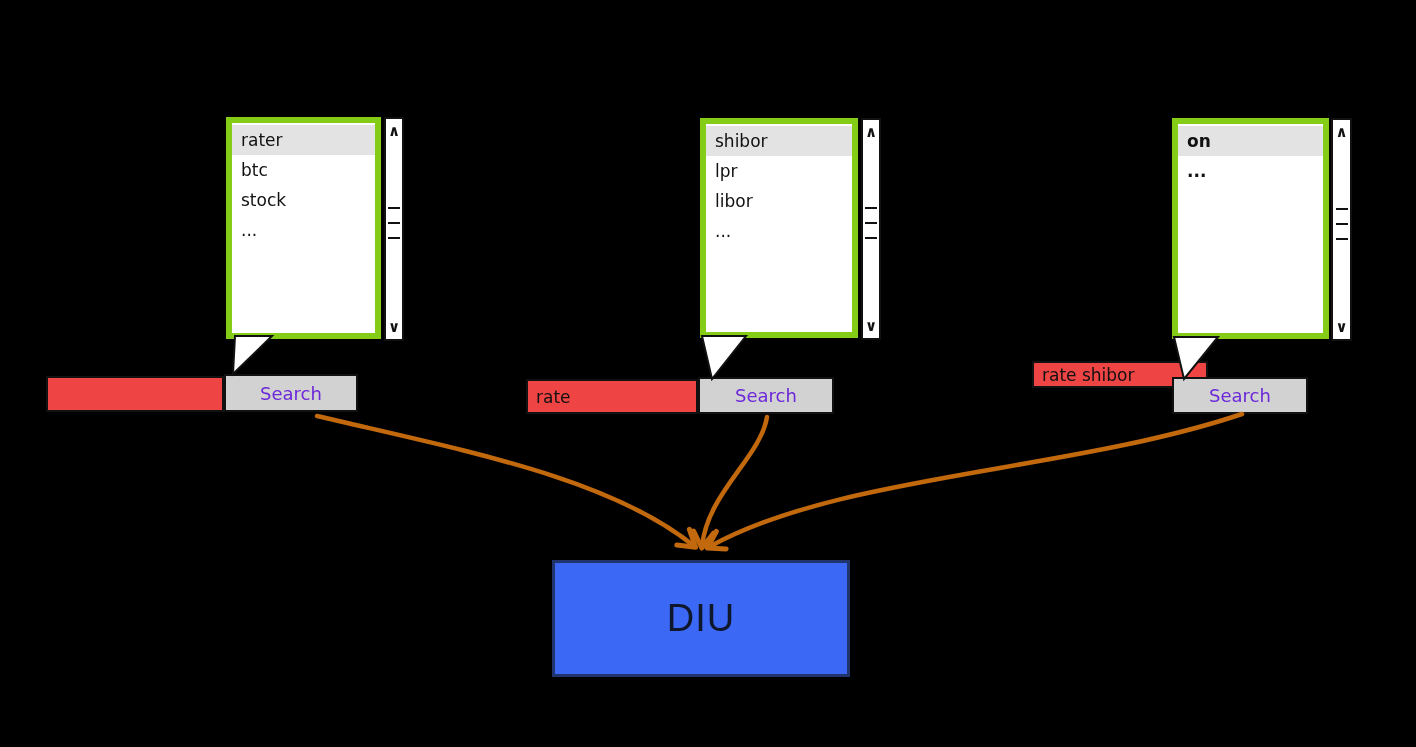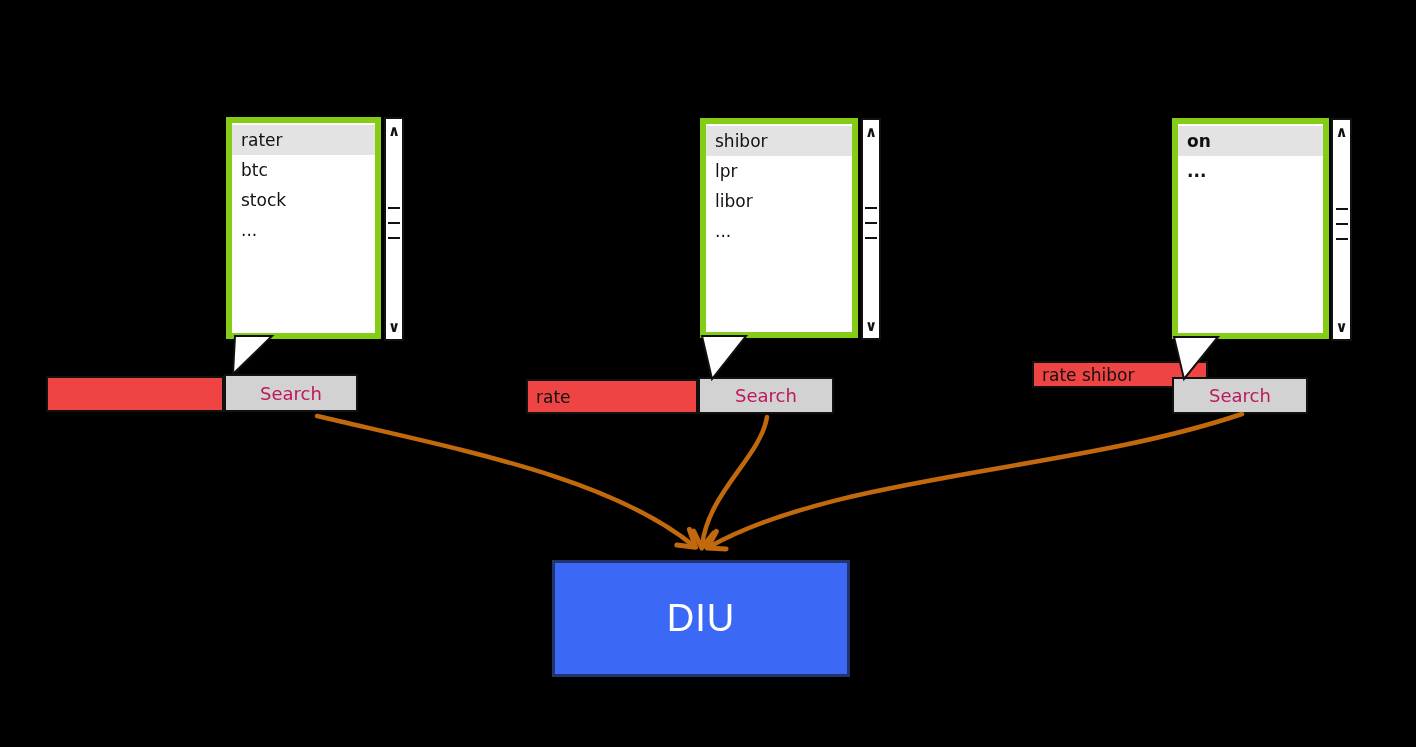--- a/index.html
+++ b/index.html
@@ -80,21 +80,21 @@
     outline: none;
     z-index: 1;
   }
   .search-btn {
     position: absolute;
     background: #d2d2d2;
     border: 2px solid #111111;
     box-sizing: border-box;
     font-family: "DejaVu Sans", sans-serif;
     font-size: 18px;
-    color: #be185d;
+    color: #6d28d9;
     text-align: center;
     cursor: pointer;
     padding: 0;
     z-index: 1;
   }
   
   #dd1 { left: 226px; top: 117px; width: 155px; height: 222px; }
   #sb1 { left: 384px; top: 117px; width: 20px;  height: 224px; }
   #in1 { left: 46px;  top: 376px; width: 178px; height: 36px; }
   #bt1 { left: 224px; top: 374px; width: 134px; height: 38px; }
@@ -117,21 +117,21 @@
     border: 3px solid #22346e;
     box-sizing: border-box;
     display: flex;
     align-items: center;
     justify-content: center;
     z-index: 1;
   }
   #diu-box .diu-label {
     font-family: "Liberation Sans", sans-serif;
     font-size: 38px;
-    color: #ffffff;
+    color: #0f172a;
     letter-spacing: 1px;
   }
   
   #overlay {
     position: absolute;
     left: 0; top: 0;
     width: 1416px; height: 747px;
     pointer-events: none;
     z-index: 2;
   }

